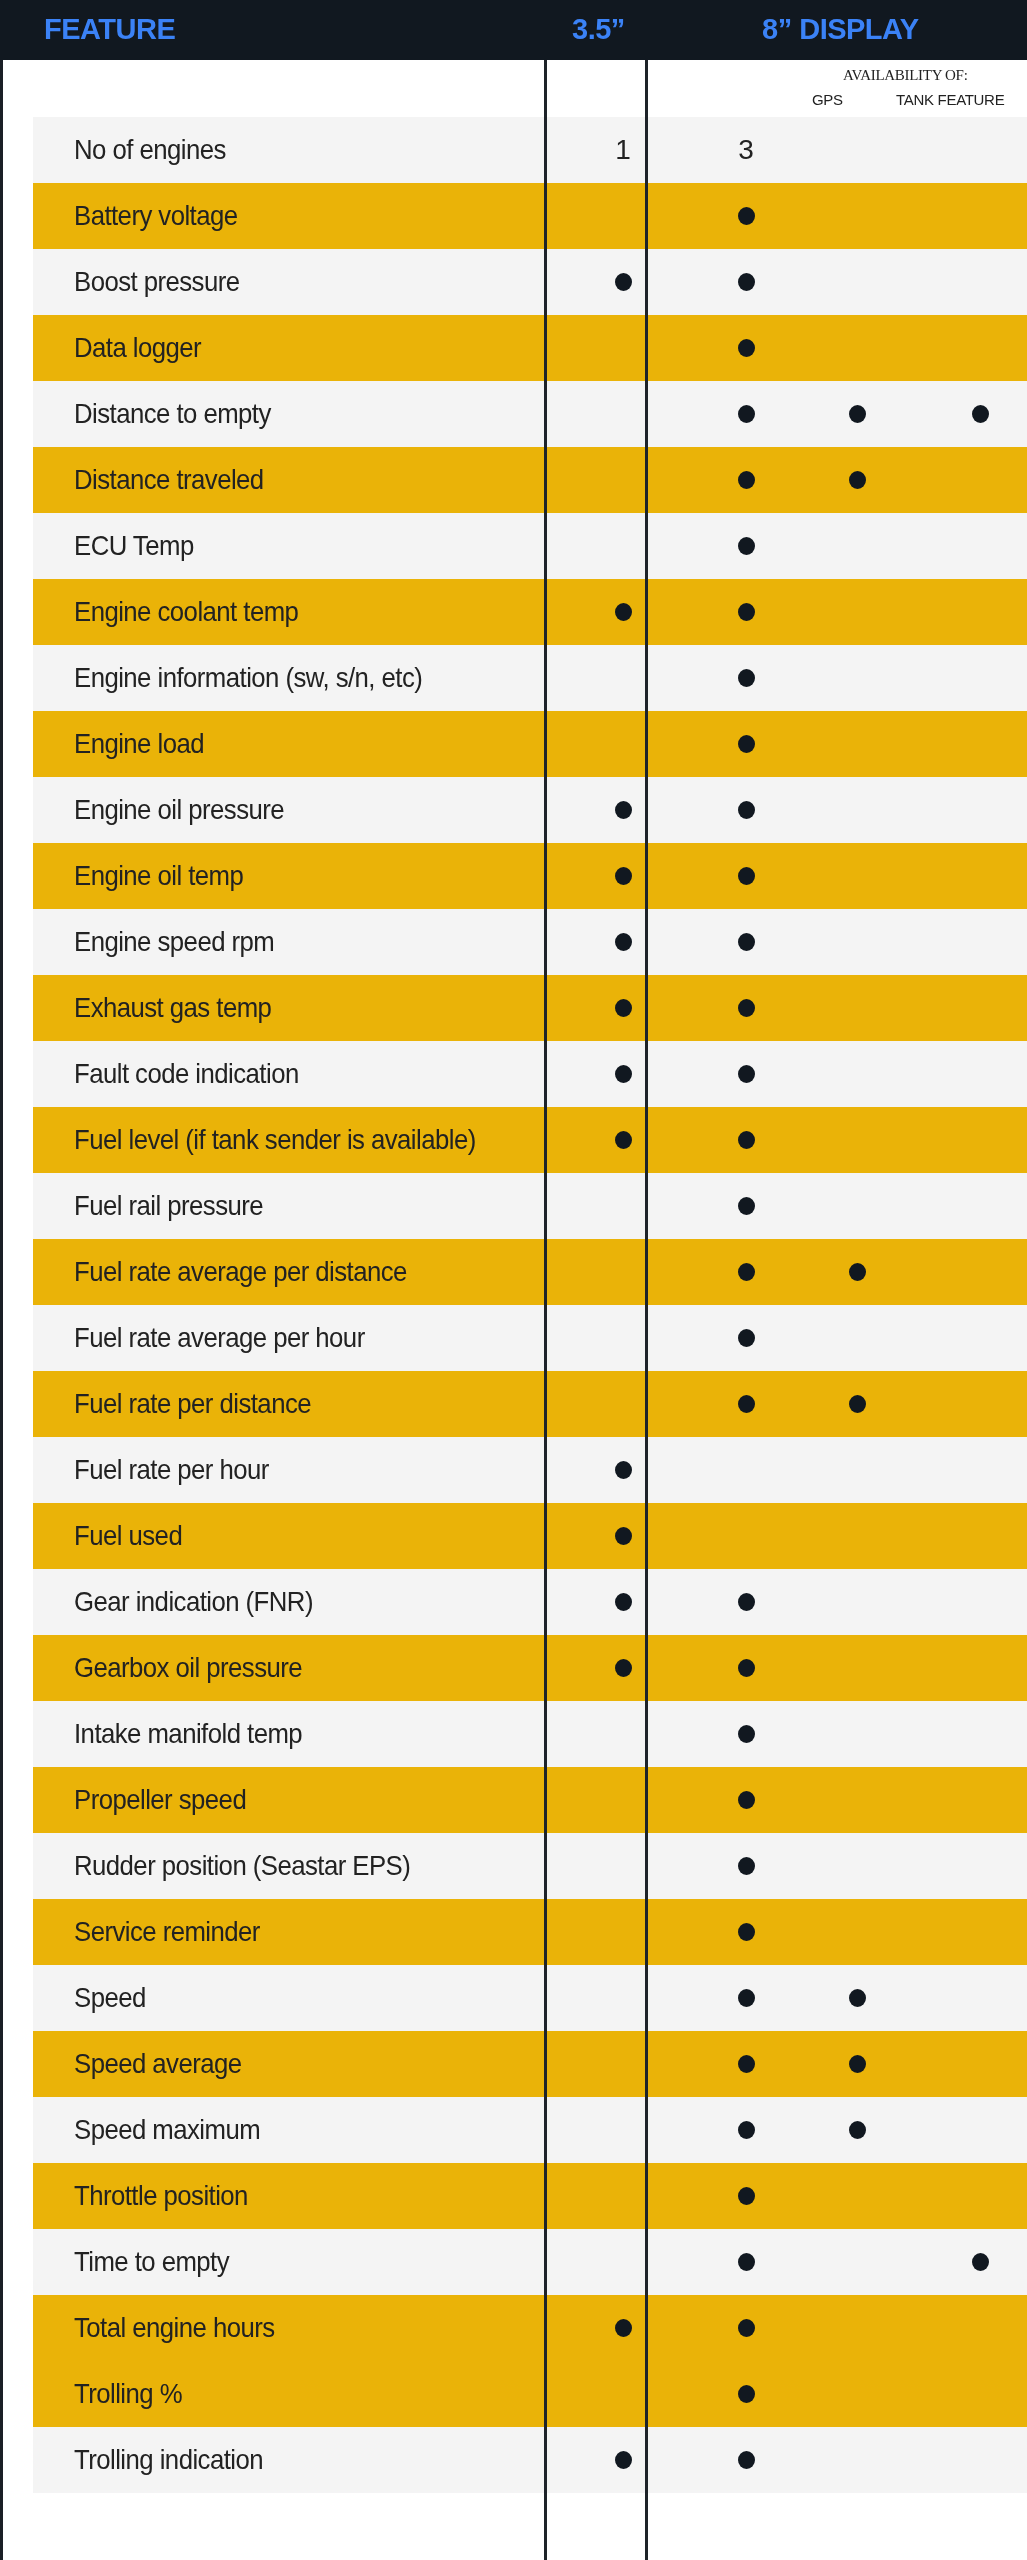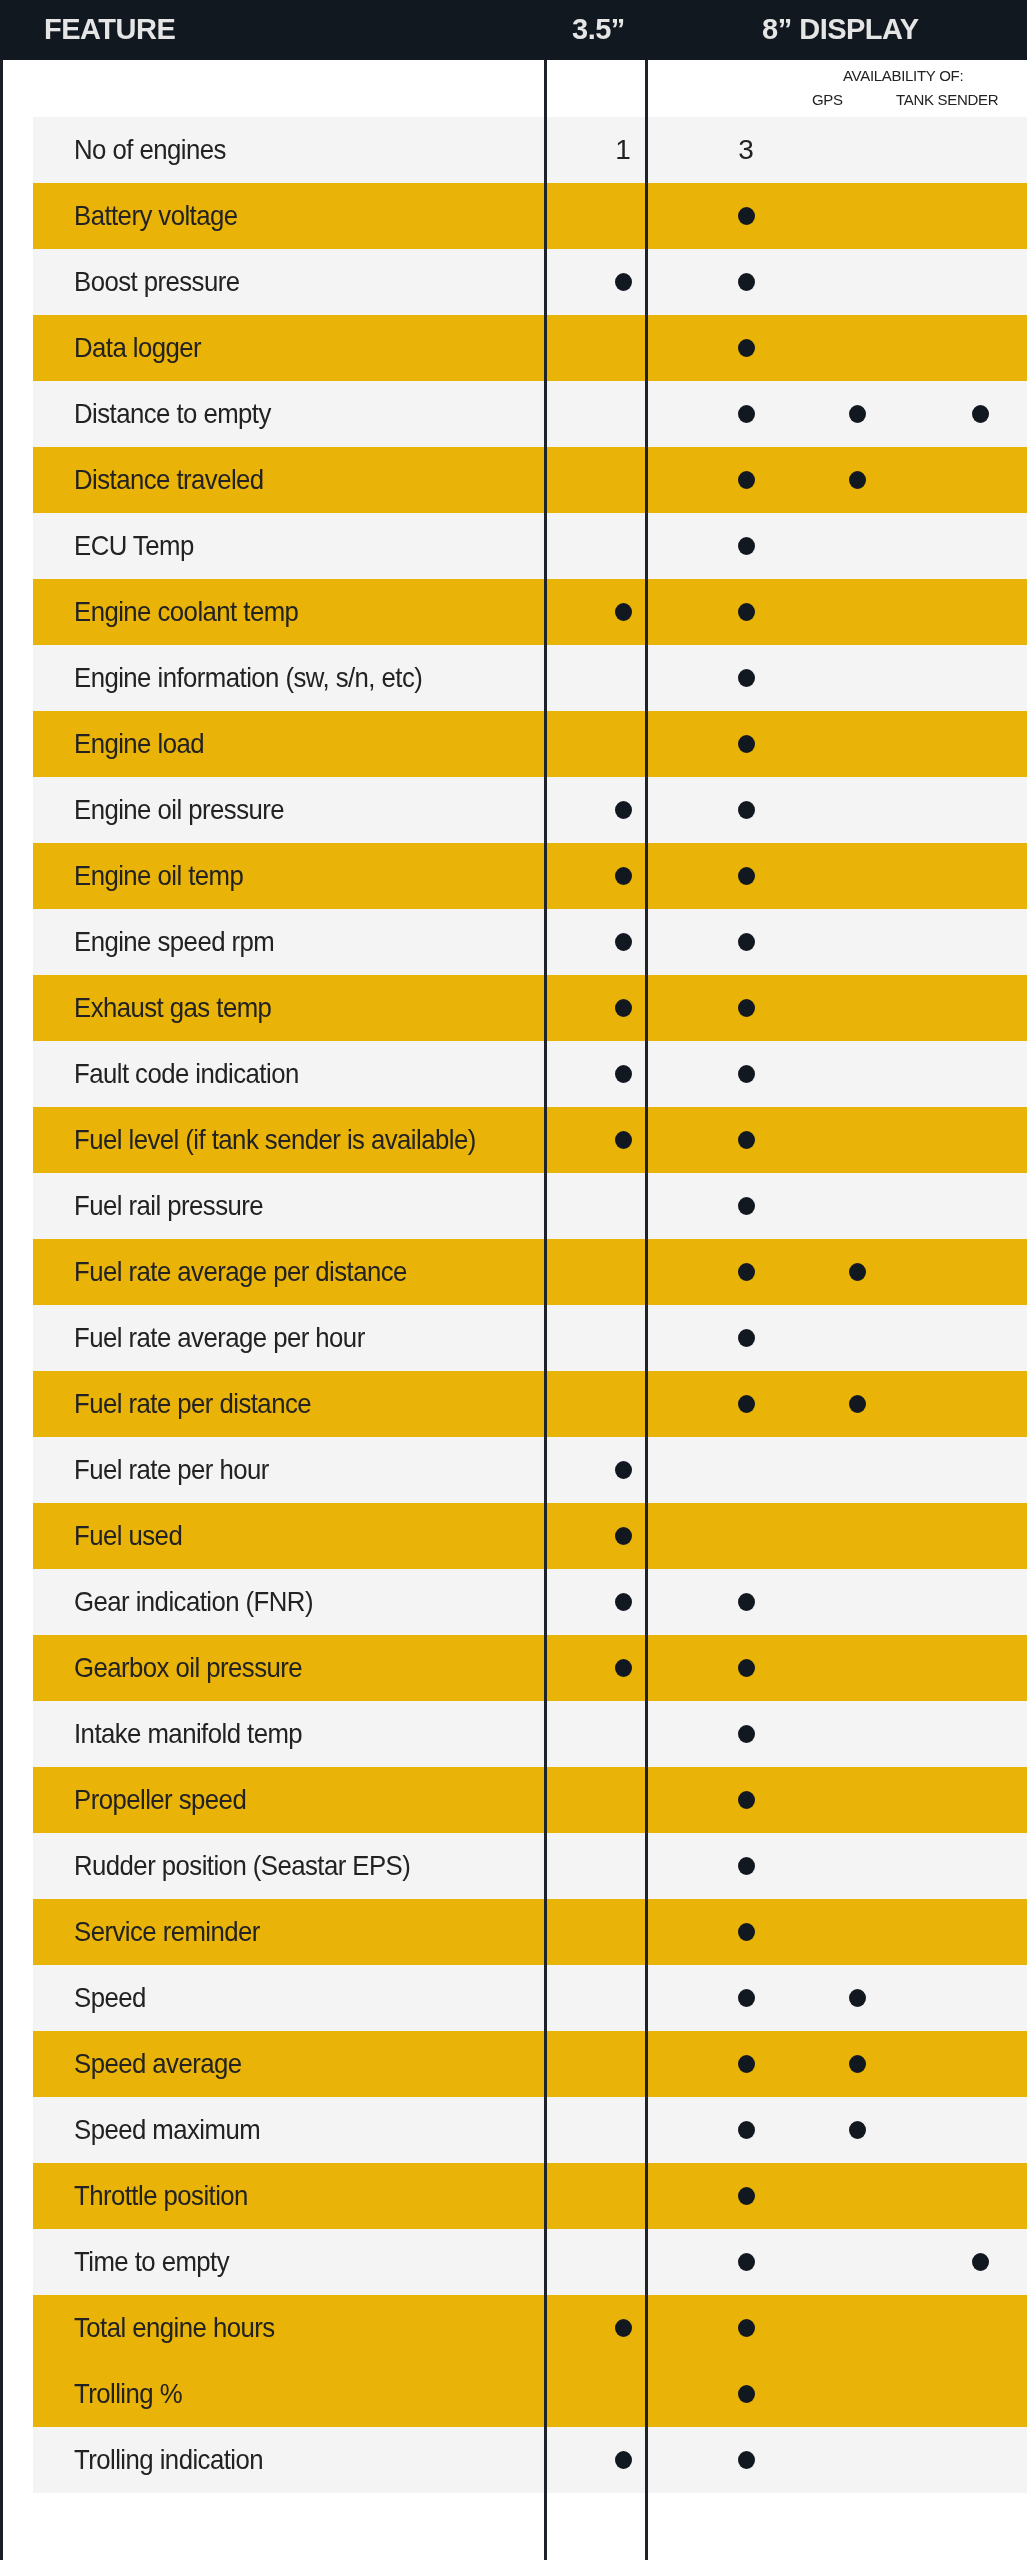--- a/index.html
+++ b/index.html
@@ -15,21 +15,21 @@
     position: absolute; left: 0; top: 0;
     width: 1027px; height: 60px;
     background: #111820;
   }
   .hdr-text {
     position: absolute; top: 12px;
     font-family: "Liberation Sans", sans-serif;
     font-weight: bold;
     font-size: 29px;
     line-height: 34px;
-    color: #e5e5e5;
+    color: #3b82f6;
     letter-spacing: -0.5px;
     white-space: nowrap;
   }
   .hdr-feature { left: 44px; }
   .hdr-small { left: 572px; }
   .hdr-large { left: 762px; }
   .left-border {
     position: absolute; left: 0; top: 60px;
     width: 3px; height: 2500px;
     background: #1a1f26;
@@ -48,21 +48,21 @@
     background: #ffffff;
   }
   .sub-text {
     position: absolute;
     font-family: "Liberation Sans", sans-serif;
     font-size: 15px;
     color: #222;
     white-space: nowrap;
     letter-spacing: -0.3px;
   }
-  .sub-avail { left: 843px; top: 67px; }
+  .sub-avail { left: 843px; top: 67px; font-family: Liberation Serif, serif; }
   .sub-gps { left: 812px; top: 91px; }
   .sub-tank { left: 896px; top: 91px; }
   .rows {
     position: absolute; left: 3px; top: 117px;
     width: 1024px;
     margin-left: 30px;
   }
   .row {
     position: relative;
     height: 66px;
@@ -106,21 +106,21 @@
 
 <div class="header">
   <span class="hdr-text hdr-feature">FEATURE</span>
   <span class="hdr-text hdr-small">3.5”</span>
   <span class="hdr-text hdr-large">8” DISPLAY</span>
 </div>
 
 <div class="subhdr"></div>
 <span class="sub-text sub-avail">AVAILABILITY OF:</span>
 <span class="sub-text sub-gps">GPS</span>
-<span class="sub-text sub-tank">TANK SENDER</span>
+<span class="sub-text sub-tank">TANK FEATURE</span>
 
 <div class="left-border"></div>
 <div class="vline vline-1"></div>
 <div class="vline vline-2"></div>
 
 <div class="rows" id="rows">
     <div class="row alt">
       <span class="feature-label">No of engines</span>
       <div class="cell cell-small">
         <span class="num">1</span>

